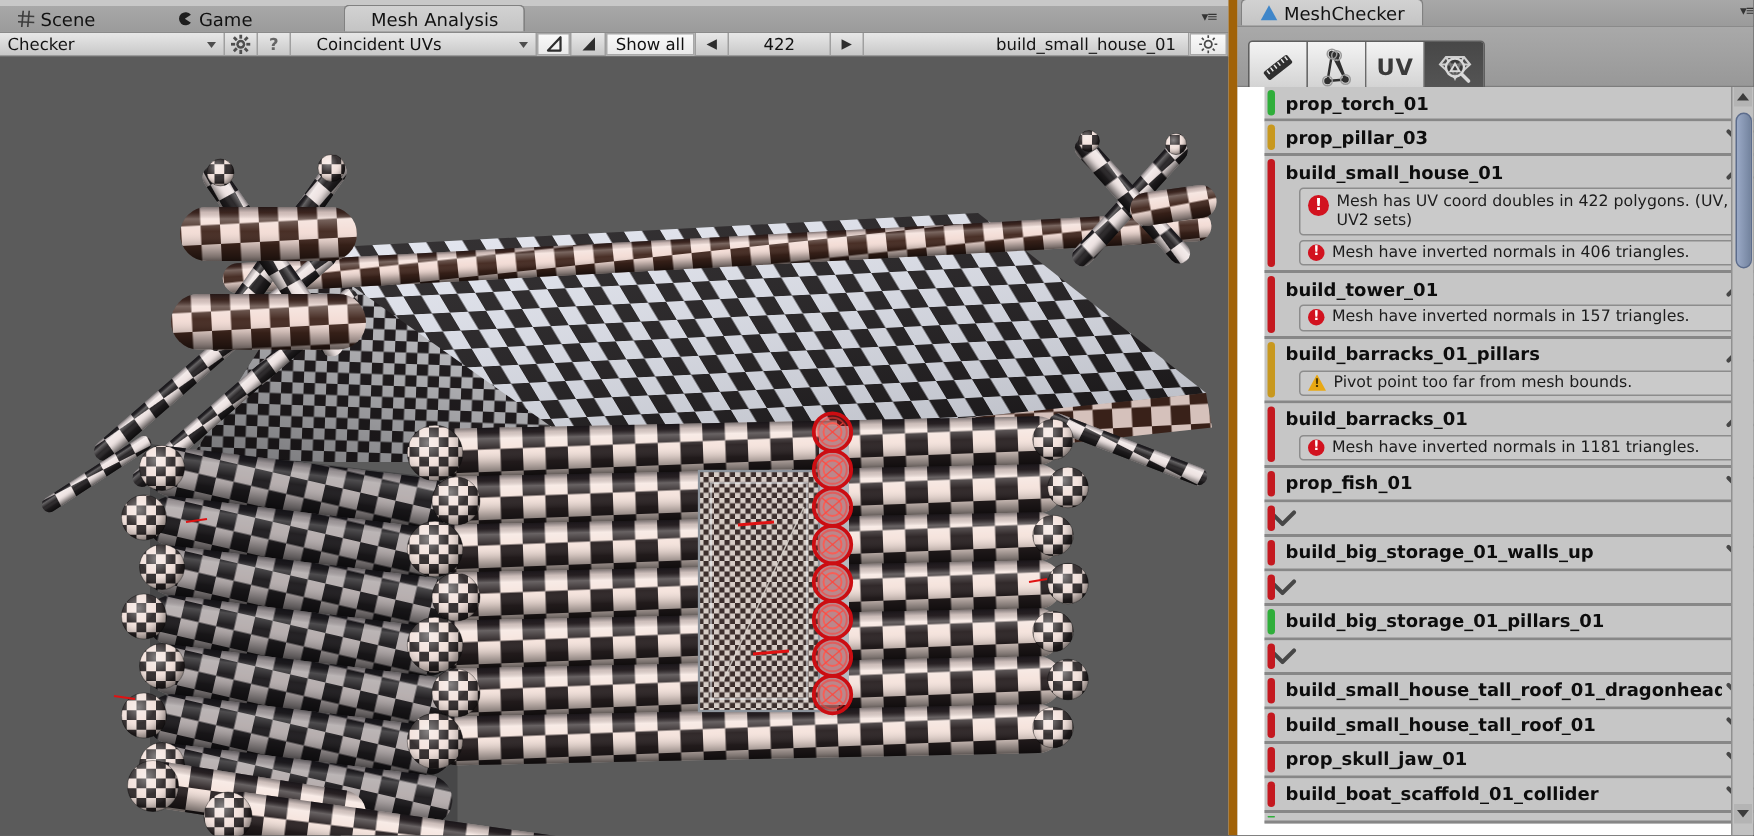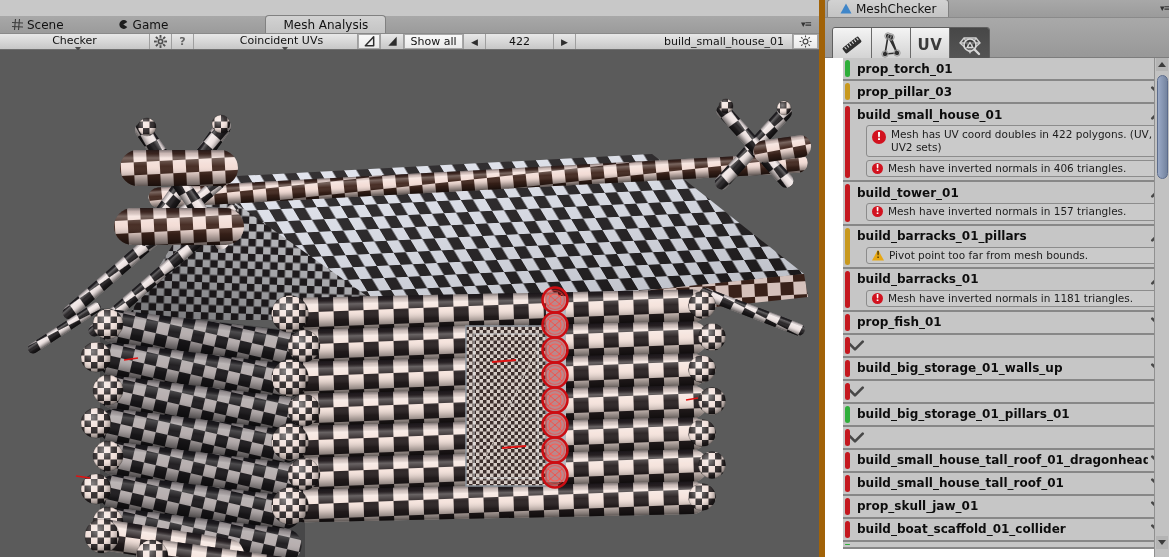--- a/index.html
+++ b/index.html
@@ -6,28 +6,28 @@
   .app{position:relative;width:1169px;height:557px;background:#c8c8c8;overflow:hidden;
        font-family:"DejaVu Sans","Liberation Sans",sans-serif;-webkit-font-smoothing:antialiased;}
   
   .tabbar{position:absolute;top:0;height:18px;background:linear-gradient(#a8a8a8,#9b9b9b);
           border-bottom:1px solid #8a8a8a;display:flex;align-items:flex-end;box-sizing:border-box;}
   .tab{height:17px;display:flex;align-items:center;gap:4px;padding:0 12px;font-size:12px;color:#111;}
   .tab.active{background:linear-gradient(#d2d2d2,#c4c4c4);border:1px solid #818181;border-bottom:none;
               border-radius:4px 4px 0 0;}
   .panelmenu{position:absolute;top:3px;font-size:9px;color:#333;letter-spacing:-1px;line-height:10px;}
   
-  .left{position:absolute;left:0;top:16px;width:819px;height:444px;border-radius:23px;}
+  .left{position:absolute;left:0;top:4px;width:819px;height:444px;border-radius:23px;}
   .left .tabbar{left:0;width:819px;}
   .toolbar{position:absolute;top:18px;left:0;width:819px;height:16px;
            background:linear-gradient(#e8e8e8,#c7c7c7);border-bottom:1px solid #6f6f6f;
            display:flex;align-items:stretch;font-size:11px;color:#111;box-sizing:border-box;}
   .tb{display:flex;align-items:center;justify-content:center;border-right:1px solid #9f9f9f;box-sizing:border-box;}
   .tb.flat{border-right:none;}
-  .dropdown{justify-content:space-between;padding:0 5px;flex-direction:column;}
+  .dropdown{justify-content:space-between;padding:0 5px;}
   .dd-arrow{width:0;height:0;border-left:3.5px solid transparent;border-right:3.5px solid transparent;
             border-top:4px solid #4d4d4d;margin-left:6px;}
   .pressed{background:linear-gradient(#fbfbfb,#e8e8e8);box-shadow:inset 0 0 0 1px #a8a8a8;}
   .numfield{justify-content:center;}
   .meshname{justify-content:flex-end;padding-right:8px;color:#141414;}
   .viewport{position:absolute;top:34px;left:0;width:819px;height:523px;background:#5b5b5b;
             box-shadow:inset 0 6px 8px -5px rgba(0,0,0,.45);}
   
   .right{position:absolute;left:819px;top:0;width:350px;height:557px;background:#bdbdbd;
          border-left:6px solid #a16207;box-sizing:border-box;}
@@ -84,21 +84,21 @@
           </g>
         </svg>
         <span>Scene</span>
       </div>
       <div class="tab" style="margin-left:30px">
         <svg width="11" height="11" viewBox="0 0 16 16">
           <path d="M13.5 4.2 A6.4 6.4 0 1 0 13.5 11.8 L7.6 8 Z" fill="#1d1d1d"></path>
         </svg>
         <span>Game</span>
       </div>
-      <div class="tab active" style="margin-left:85px;min-width:95px;justify-content:center">
+      <div class="tab active" style="margin-left:49px;min-width:95px;justify-content:center">
         <span>Mesh Analysis</span>
       </div>
       <span class="panelmenu" style="left:801px">▾≡</span>
     </div>
 
     <div class="toolbar">
       <div class="tb dropdown" style="width:150px">
         <span>Checker</span>
         <span class="dd-arrow"></span>
       </div>

